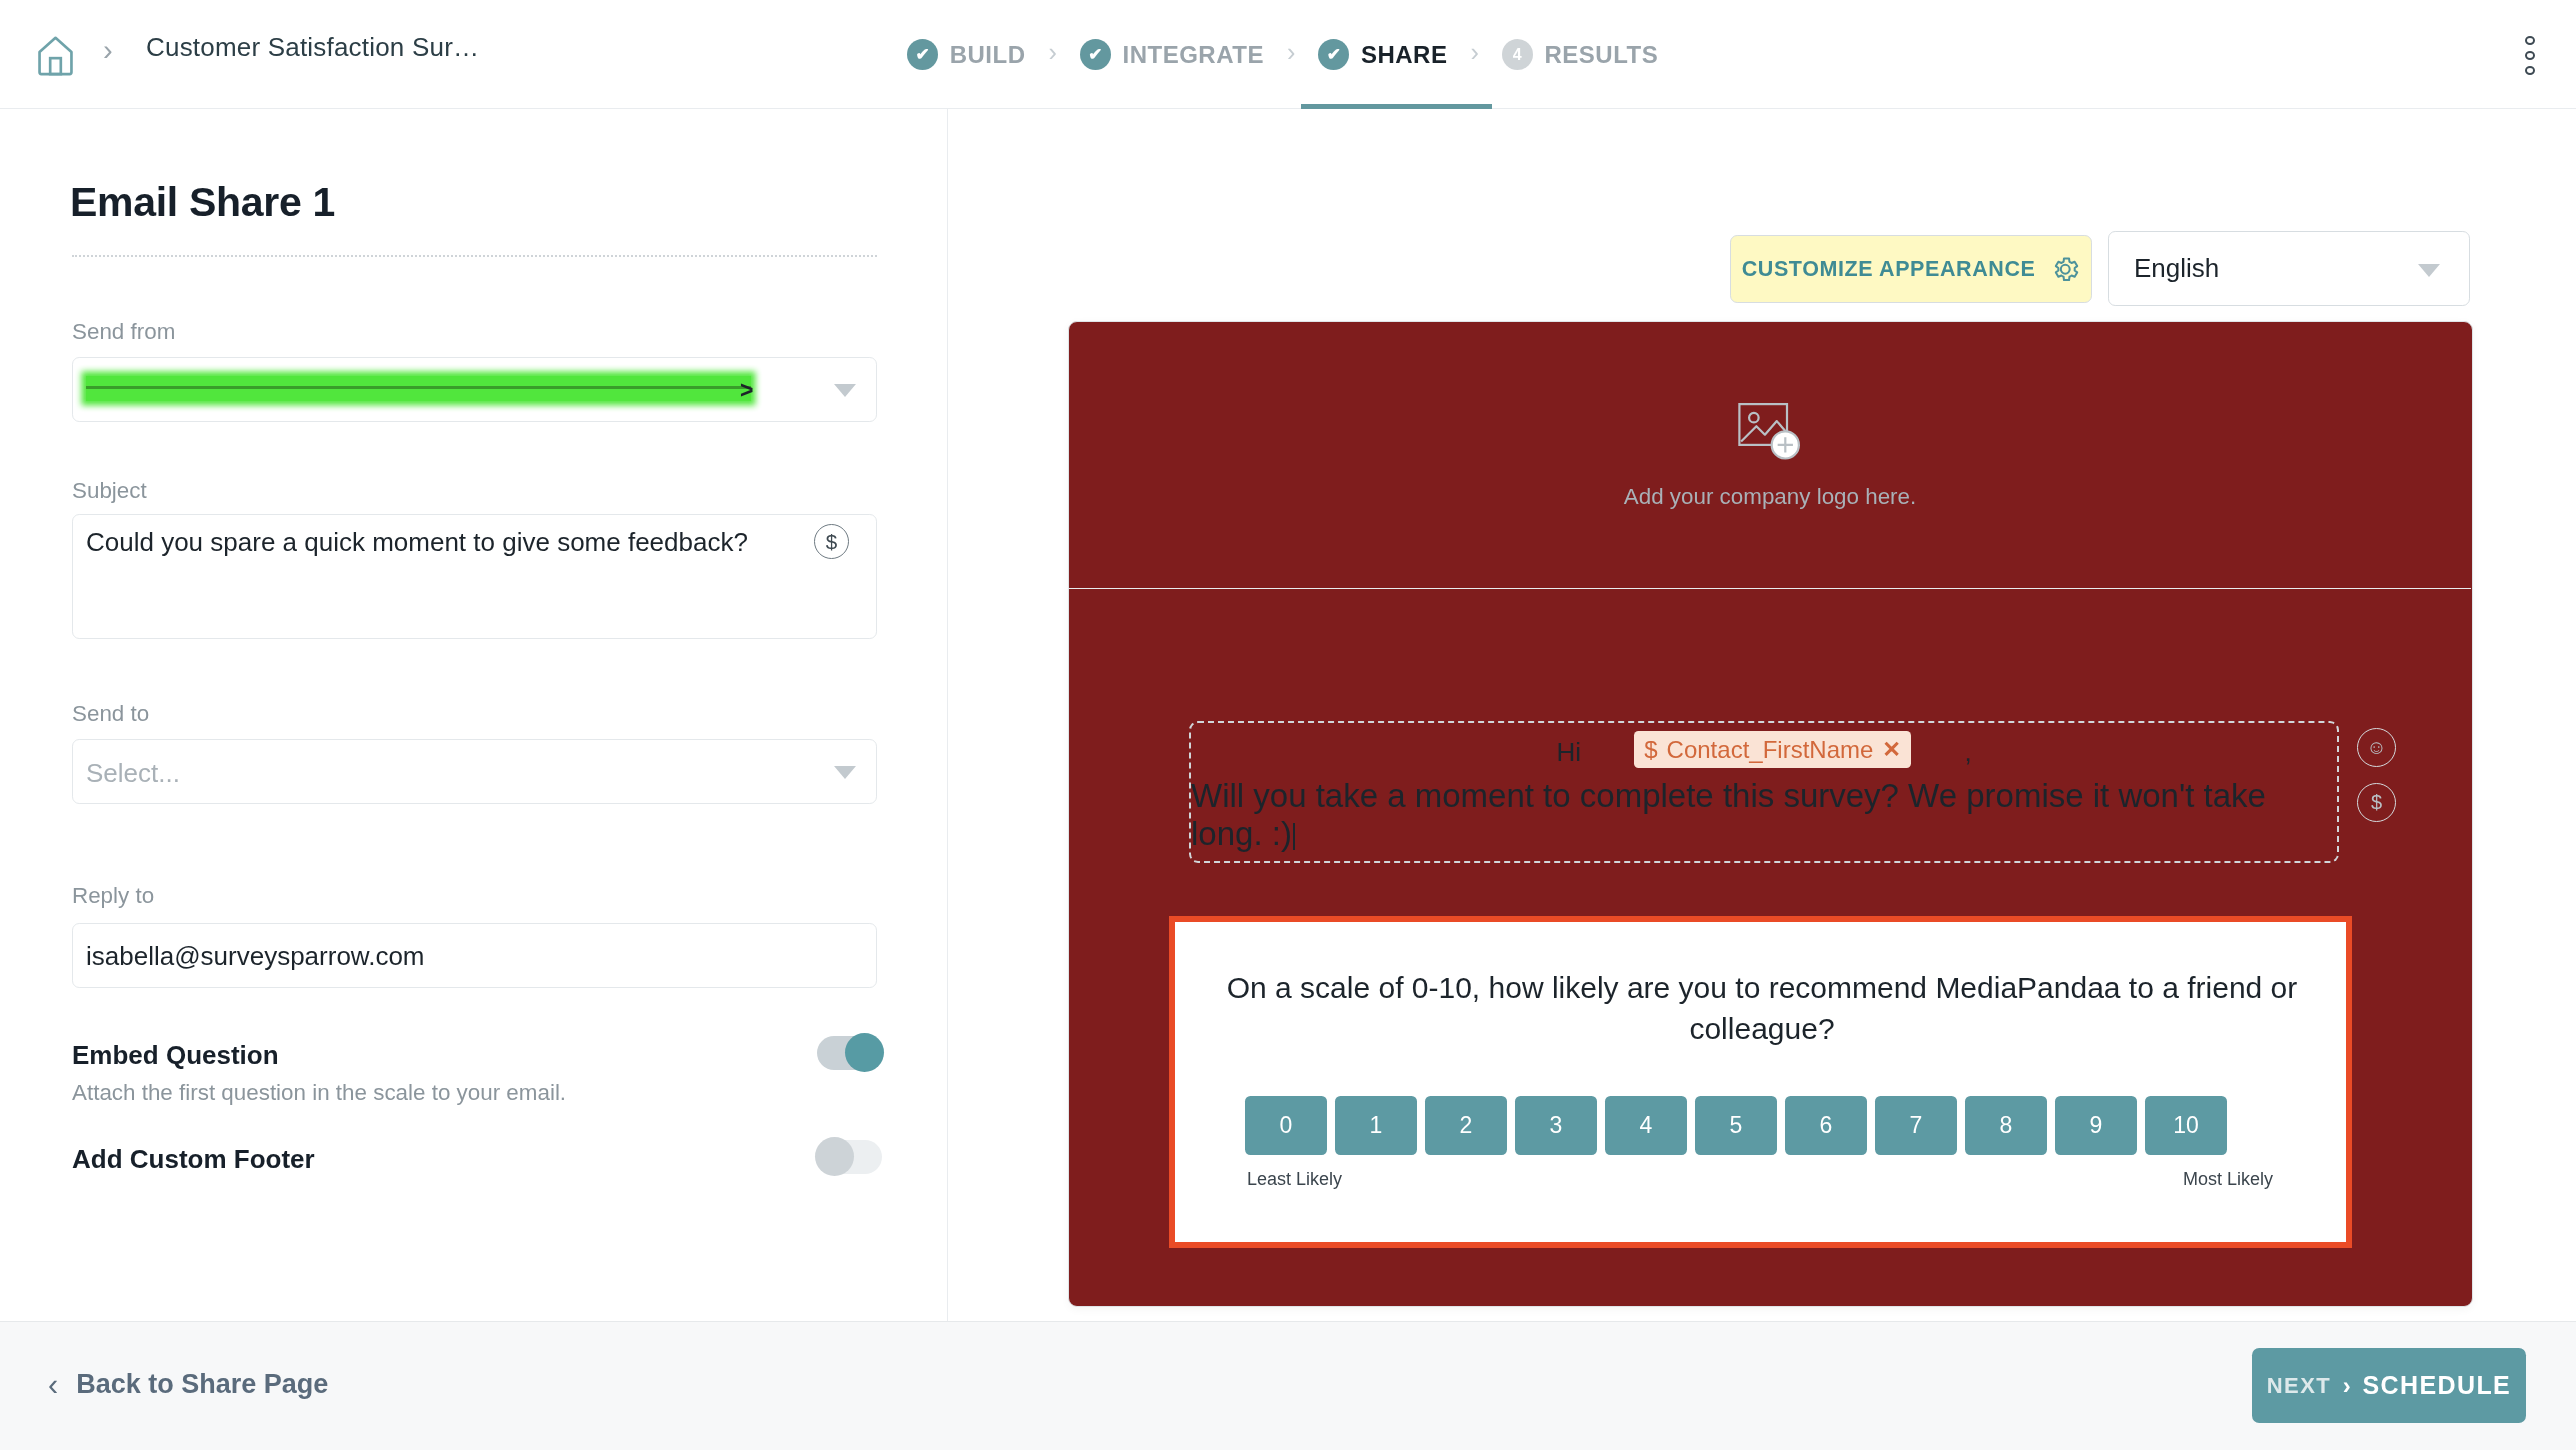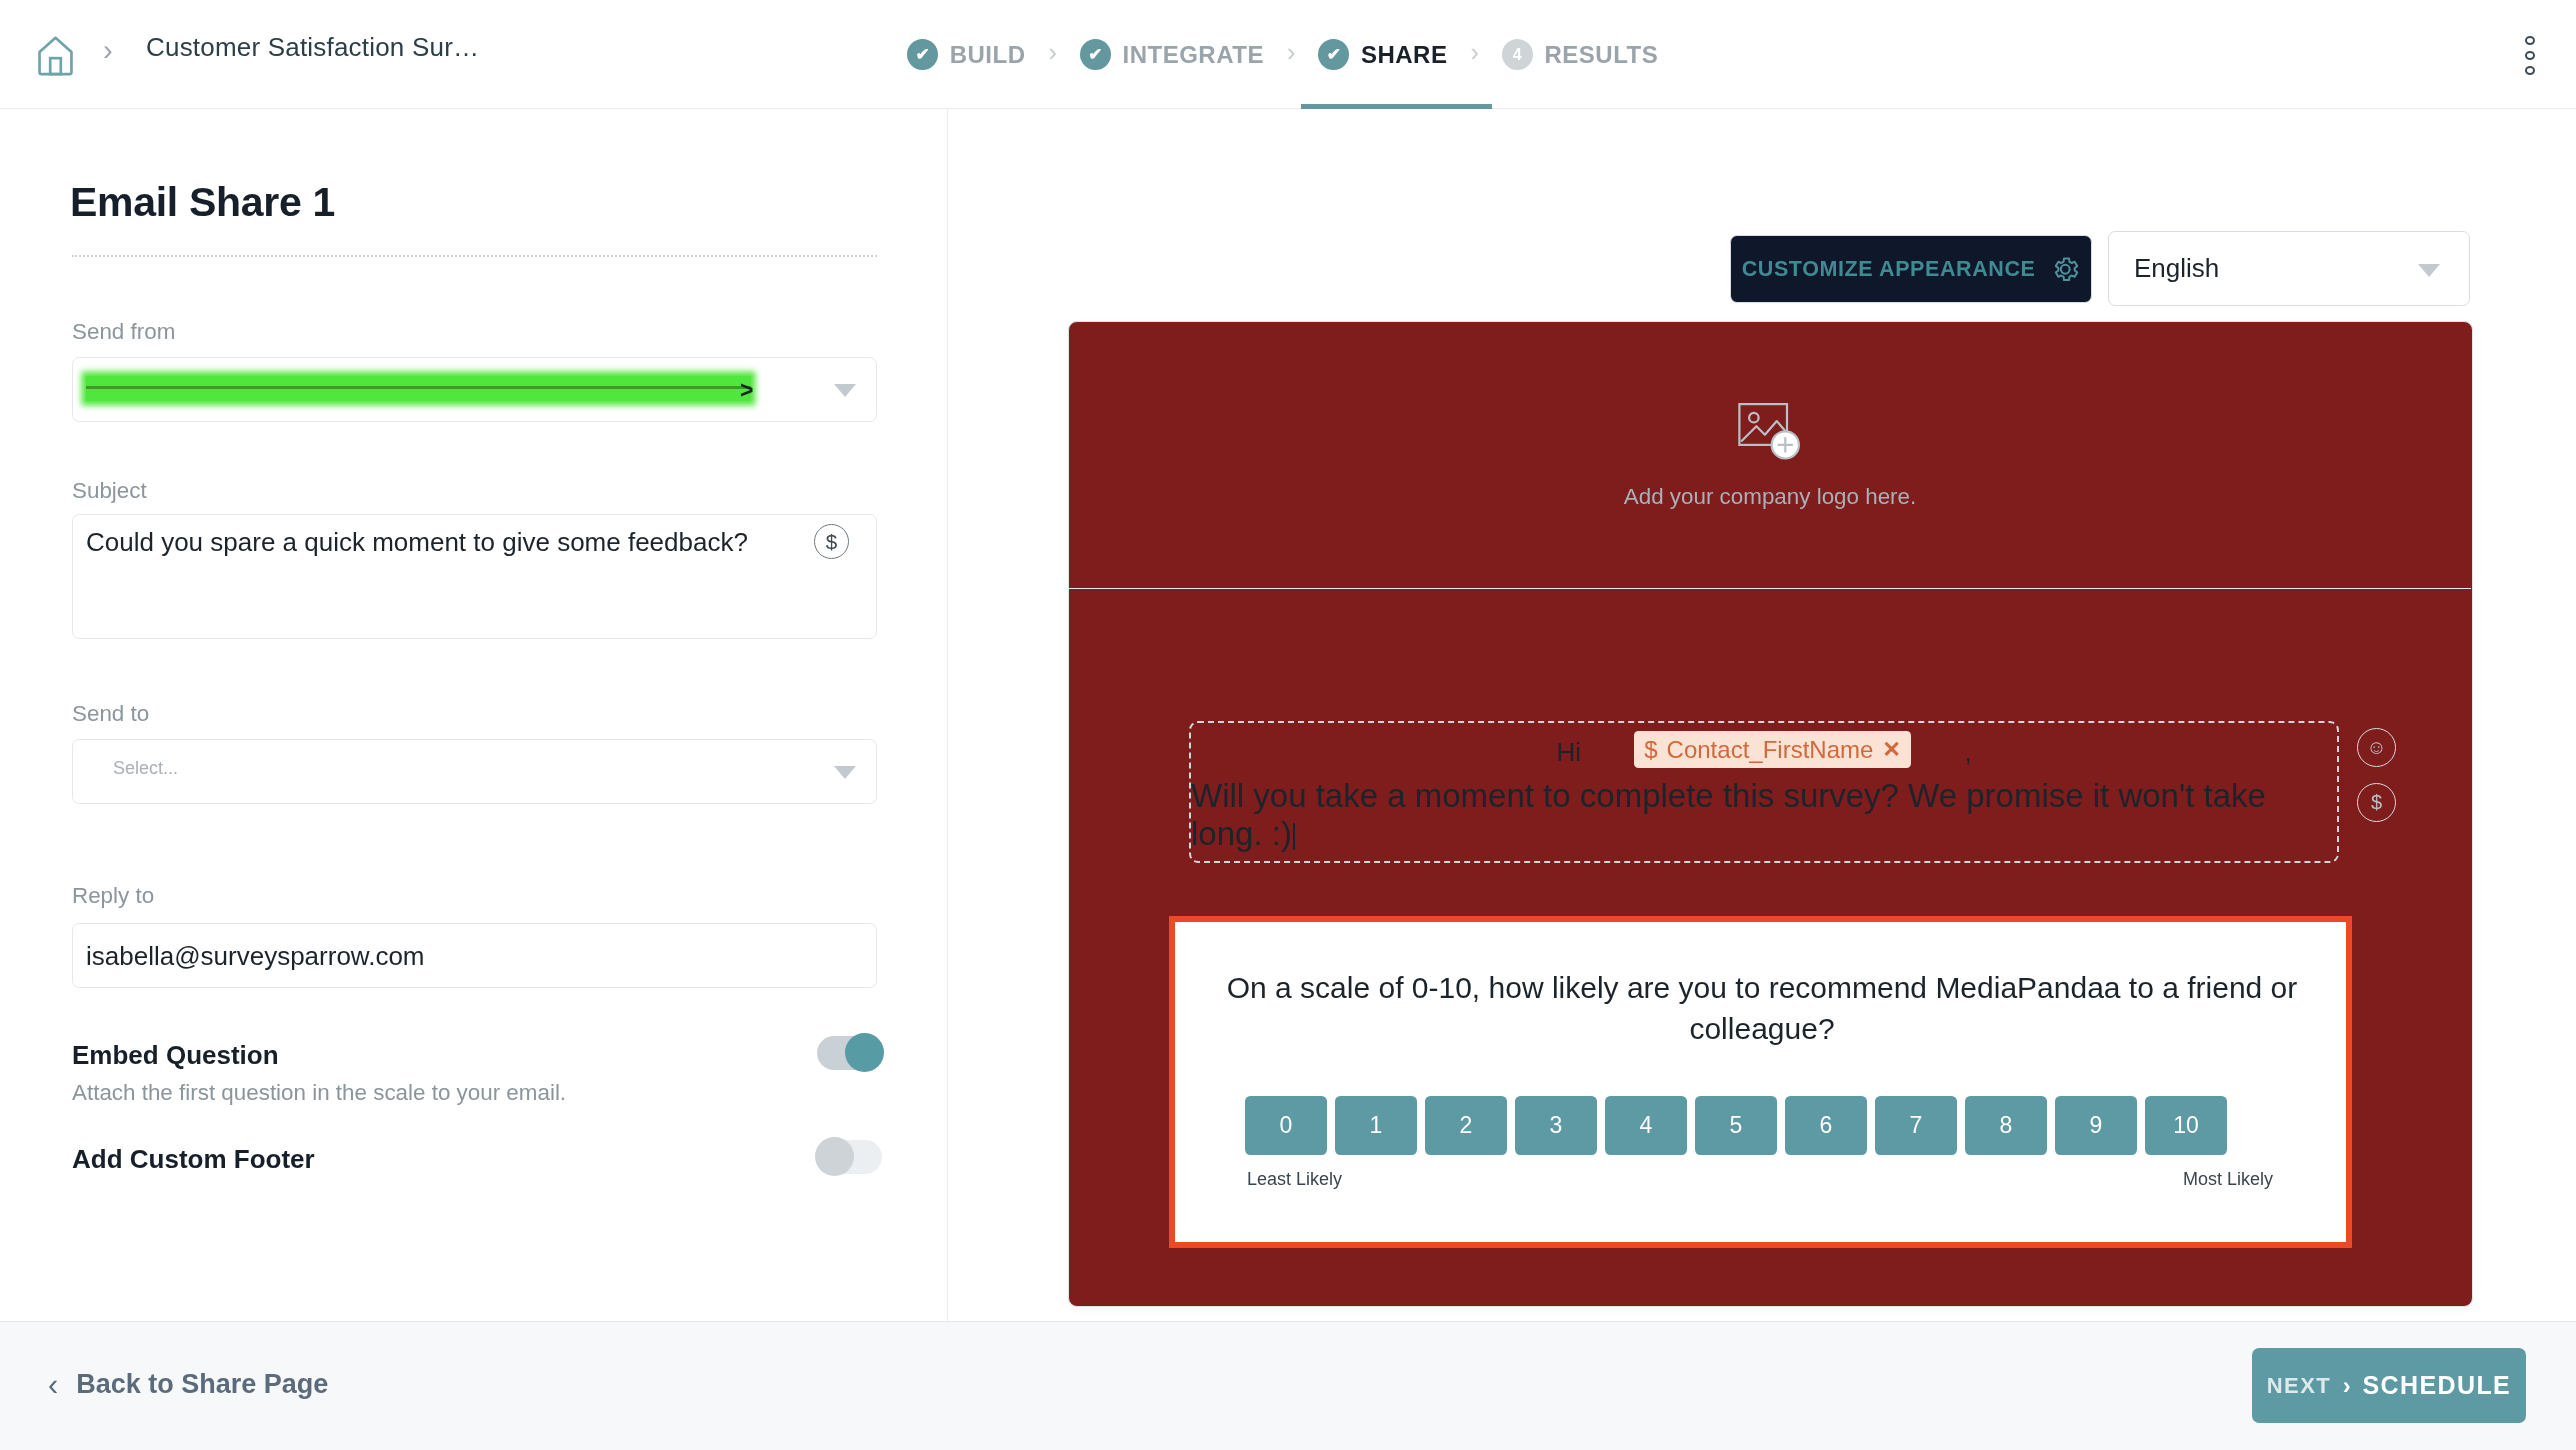--- a/index.html
+++ b/index.html
@@ -131,21 +131,21 @@
   }
   .info-icon {
     position: absolute; right: 72px; top: 696px;
     width: 29px; height: 29px; border-radius: 50%;
     border: 1.8px solid #9aa4ab; color: #7b858c;
     display:flex; align-items:center; justify-content:center;
     font-size: 18px; font-style: italic; font-family: "Liberation Serif", serif;
   }
   .placeholder-text {
     position: absolute; left: 86px; top: 758px;
-    font-size: 18px; color: #a9b1b7; margin-left: 27px;
+    font-size: 26px; color: #a9b1b7;
   }
   .value-text {
     position: absolute; left: 86px; top: 941px;
     font-size: 26px; color: #1c242b;
   }
   .toggle-row-title {
     position: absolute; font-size: 26px; font-weight: 700; color: #17202a;
   }
   .toggle-row-sub {
     position: absolute; font-size: 22.4px; color: #8b959c;
@@ -162,21 +162,21 @@
   .toggle.off .knob { left: -1.8px; background: #cdd3d7; }
 
   
   .right-panel {
     position: absolute; left: 950px; top: 109px; width: 1626px; height: 1212px;
     background: #ffffff; overflow: hidden;
   }
   .customize-btn {
     position: absolute; left: 1730px; top: 235px;
     width: 362px; height: 68px;
-    border: 1.8px solid #d7dde1; border-radius: 7.2px; background: #0f172a;
+    border: 1.8px solid #d7dde1; border-radius: 7.2px; background: #fef9c3;
     display: flex; align-items: center; justify-content: center; gap: 14.3px;
   }
   .customize-btn .lbl {
     font-size: 21.5px; font-weight: 700; letter-spacing: 0.6px; color: #3f8b94;
   }
   .lang-select {
     position: absolute; left: 2108px; top: 231px;
     width: 362px; height: 75px;
     border: 1.8px solid #d7dde1; border-radius: 7.2px; background: #fff;
     display: flex; align-items: center;

